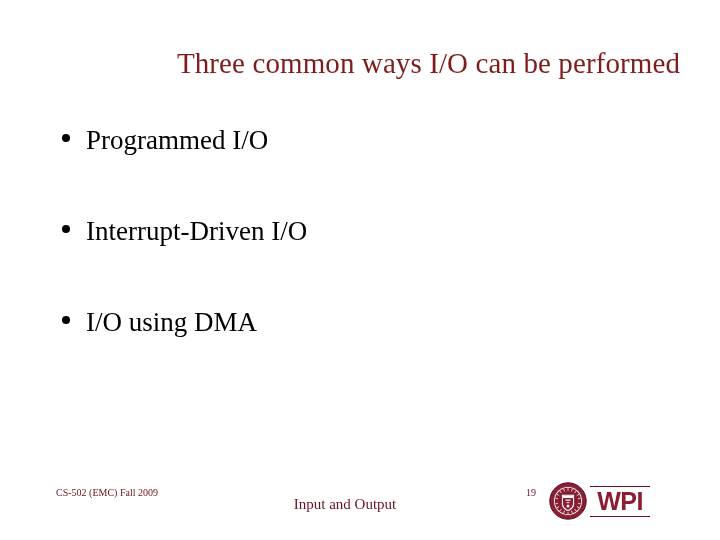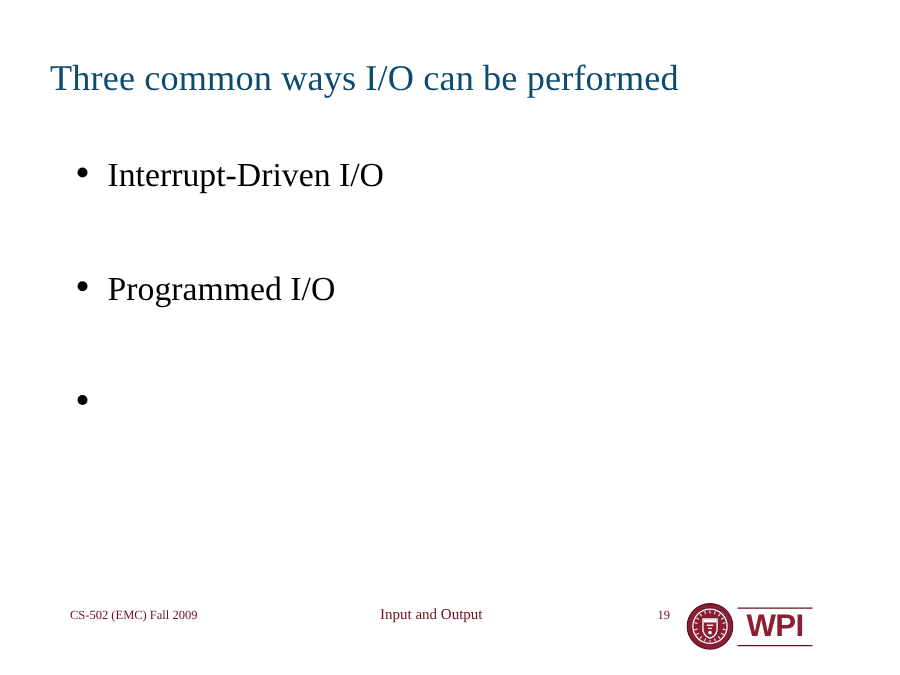--- a/index.html
+++ b/index.html
@@ -18,25 +18,25 @@
     background: #ffffff;
     overflow: hidden;
   }
 
   
   .slide-title {
     position: absolute;
     left: 40px;
     top: 46px;
     width: 640px;
-    text-align: left;
+    text-align: right;
     font-family: "Liberation Serif", "DejaVu Serif", serif;
     font-size: 29px;
     line-height: 34px;
-    color: #0c4a6e;
+    color: #7f1d1d;
     white-space: nowrap;
     letter-spacing: 0.1px;
   }
 
   
   .body-list {
     position: absolute;
     left: 56px;
     top: 124px;
     width: 600px;
@@ -81,25 +81,25 @@
     top: 6px;
     font-family: "Liberation Serif", "DejaVu Serif", serif;
     font-size: 10px;
     line-height: 12px;
     color: #6b1020;
     white-space: nowrap;
   }
   .footer-center {
     position: absolute;
     left: 240px;
-    top: 4px;
+    top: 17px;
     width: 210px;
     text-align: center;
     font-family: "Liberation Serif", "DejaVu Serif", serif;
-    font-size: 12px;
+    font-size: 15px;
     line-height: 12px;
     color: #6b1020;
     white-space: nowrap;
   }
   .footer-page {
     position: absolute;
     left: 506px;
     top: 6px;
     width: 30px;
     text-align: right;
@@ -158,28 +158,29 @@
 </head>
 <body>
 
 <div class="slide">
 
   <div class="slide-title">Three common ways I/O can be performed</div>
 
   <ul class="body-list">
     <li class="bullet-item">
       <span class="bullet-marker"></span>
+      <span class="bullet-text">Programmed I/O</span>
+    </li>
+    <li class="bullet-item">
+      <span class="bullet-marker"></span>
       <span class="bullet-text">Interrupt-Driven I/O</span>
     </li>
     <li class="bullet-item">
       <span class="bullet-marker"></span>
-      <span class="bullet-text">Programmed I/O</span>
-    </li>
-    <li class="bullet-item">
-      <span class="bullet-marker"></span>
+      <span class="bullet-text">I/O using DMA</span>
     </li>
   </ul>
 
   <div class="footer">
 
     <div class="footer-left">CS-502 (EMC) Fall 2009</div>
 
     <div class="footer-center">Input and Output</div>
 
     <div class="footer-page">19</div>

